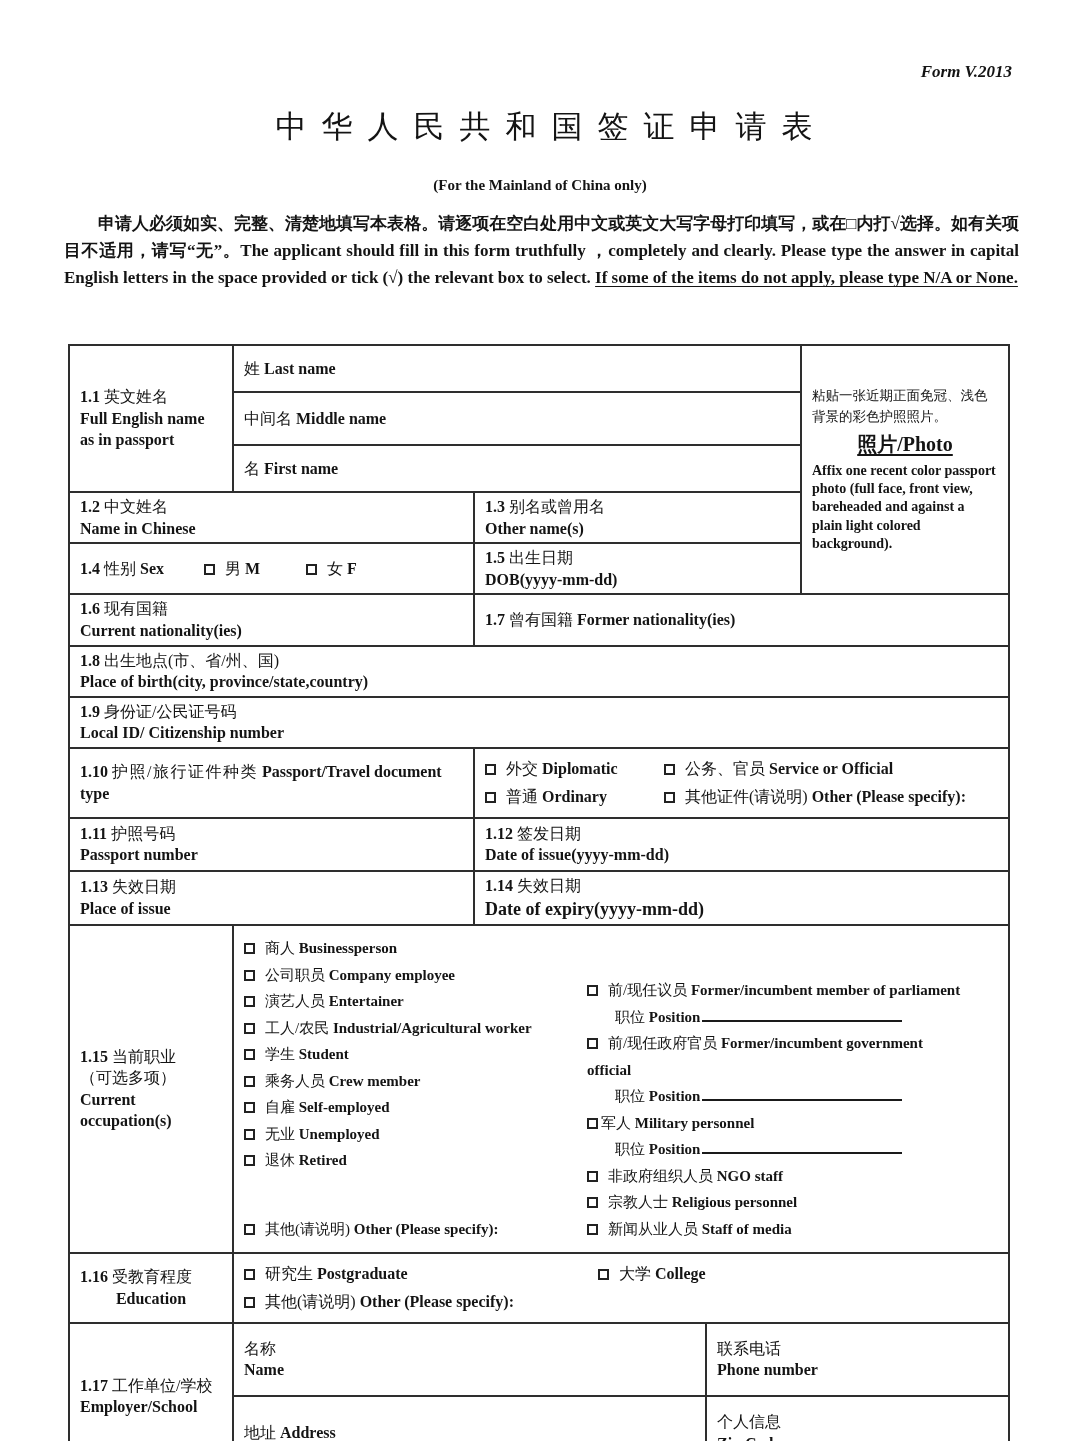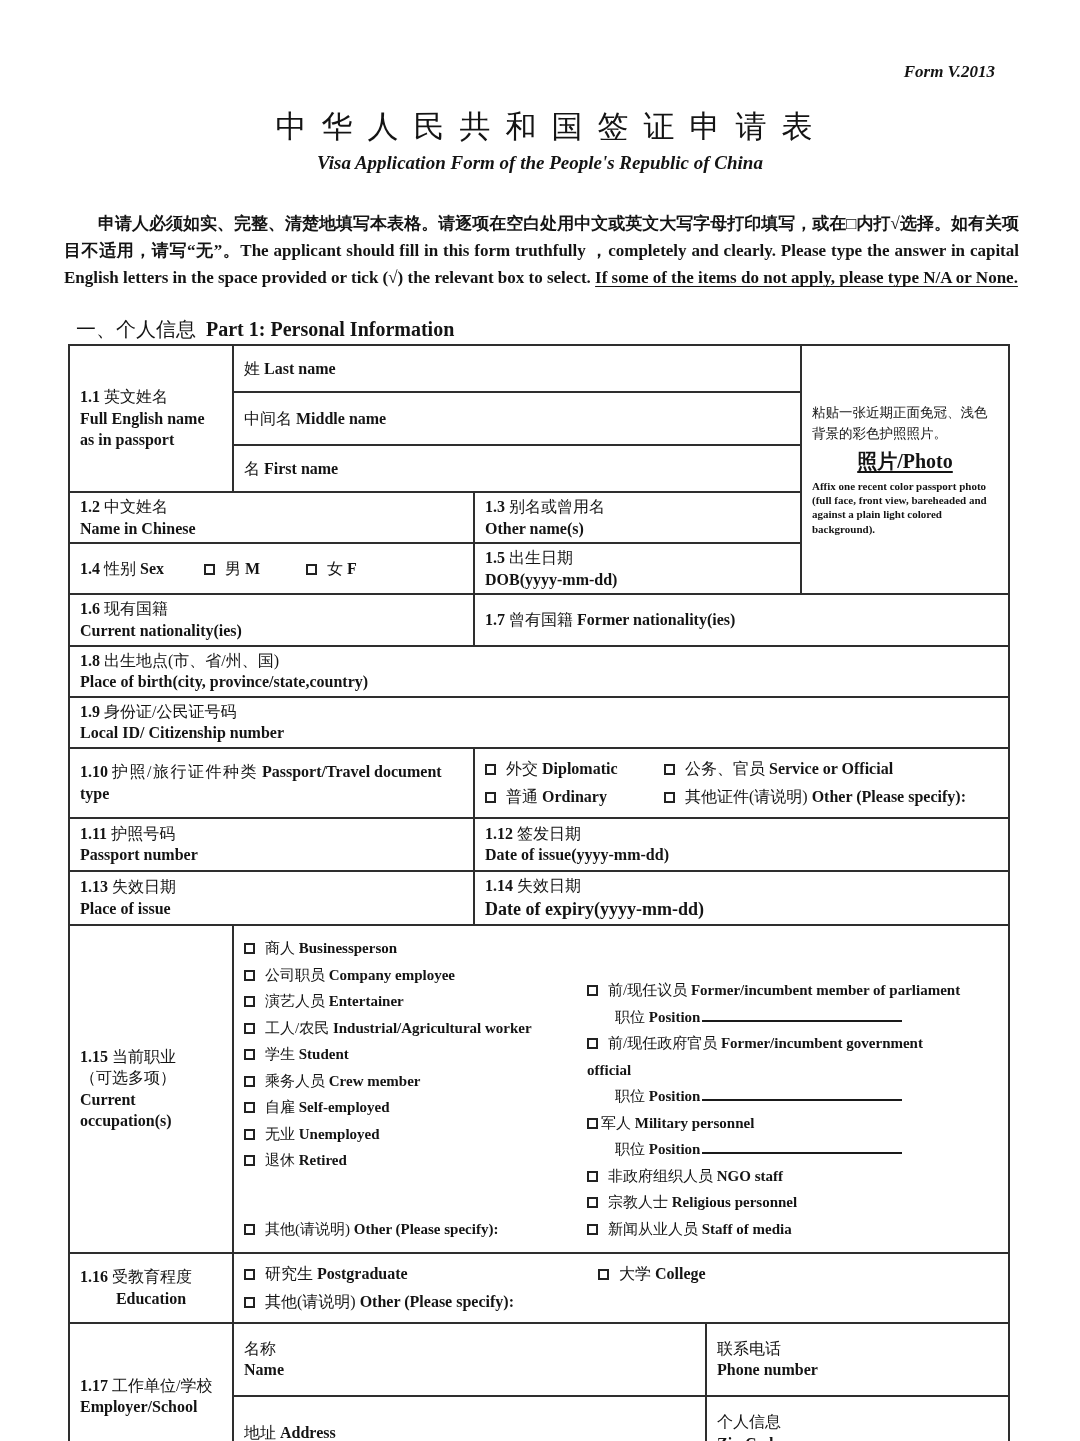--- a/index.html
+++ b/index.html
@@ -10,21 +10,21 @@
     height: 1441px;
     background: #ffffff;
     font-family: "Liberation Serif", "DejaVu Serif", serif;
     color: #141414;
     overflow: hidden;
   }
   .u { text-decoration: underline; text-underline-offset: 3px; }
 
   
   .form-version {
-    position: absolute; top: 62px; right: 85px;
+    position: absolute; top: 62px; right: 68px;
     font-size: 17px; font-weight: bold; font-style: italic;
   }
   .title-cn {
     position: absolute; top: 106px; left: 4px; width: 100%;
     text-align: center; font-size: 31px; letter-spacing: 15px;
     padding-left: 15px; white-space: nowrap;
   }
   .title-en {
     position: absolute; top: 152px; left: 0; width: 100%;
     text-align: center; font-size: 19px; font-weight: bold; font-style: italic;
@@ -66,21 +66,21 @@
     display: inline-block; width: 11px; height: 11px;
     border: 2px solid #222; background: #fff;
     margin-right: 10px; vertical-align: -1px; cursor: pointer;
   }
   .cb.tight { margin-right: 3px; }
 
   
   td.photo { vertical-align: middle; padding: 6px 10px; }
   .photo-note-cn { font-size: 13.5px; line-height: 1.5; margin-bottom: 4px; }
   .photo-title { text-align: center; font-size: 20px; font-weight: bold; margin: 2px 0 4px 0; }
-  .photo-note-en { font-size: 11px; font-weight: bold; line-height: 1.3; }
+  .photo-note-en { font-size: 14px; font-weight: bold; line-height: 1.3; }
 
   
   td.occ-cell { vertical-align: top; padding-top: 8px; }
   .occ-flex { display: flex; align-items: flex-end; }
   .occ-left { width: 343px; flex: none; }
   .occ-right { flex: 1; }
   .opt { line-height: 26.5px; white-space: nowrap; }
   .occ-left .opt, .occ-right .opt { font-size: 15px; }
   .opt-other { margin-top: 42px; }
   .pos-line { line-height: 26.5px; padding-left: 28px; font-size: 15px; }
@@ -98,27 +98,24 @@
 
   .edu-en { display: block; text-align: center; }
 </style>
 </head>
 <body>
 
 <div class="page">
 
   <div class="form-version">Form V.2013</div>
   <div class="title-cn">中华人民共和国签证申请表</div>
-  <div class="title-en">Visa Application Form of the People's Republic of China</div>
+  <div class="title-sub">(For the Mainland of China only)</div>
 
   <p class="intro"><span>申请人必须如实、完整、清楚地填写本表格。请逐项在空白处用中文或英文大写字母打印填写，或在□内打√选择。如有关项目不适用，请写“无”。</span><span>The applicant should fill in this form truthfully ，completely and clearly. Please type the answer in capital English letters in the space provided or tick (√) the relevant box to select.</span> <span class="u">If some of the items do not apply, please type N/A or None.</span></p>
 
-  <div class="section-heading">
-    <span>一、个人信息</span><span class="en-part">Part 1: Personal Information</span>
-  </div>
 
   <table class="t">
     <colgroup>
       <col style="width:164px">
         <col style="width:241px">
         <col style="width:117px">
       <col style="width:115px">
         <col style="width:95px">
         <col style="width:208px">
     </colgroup>

